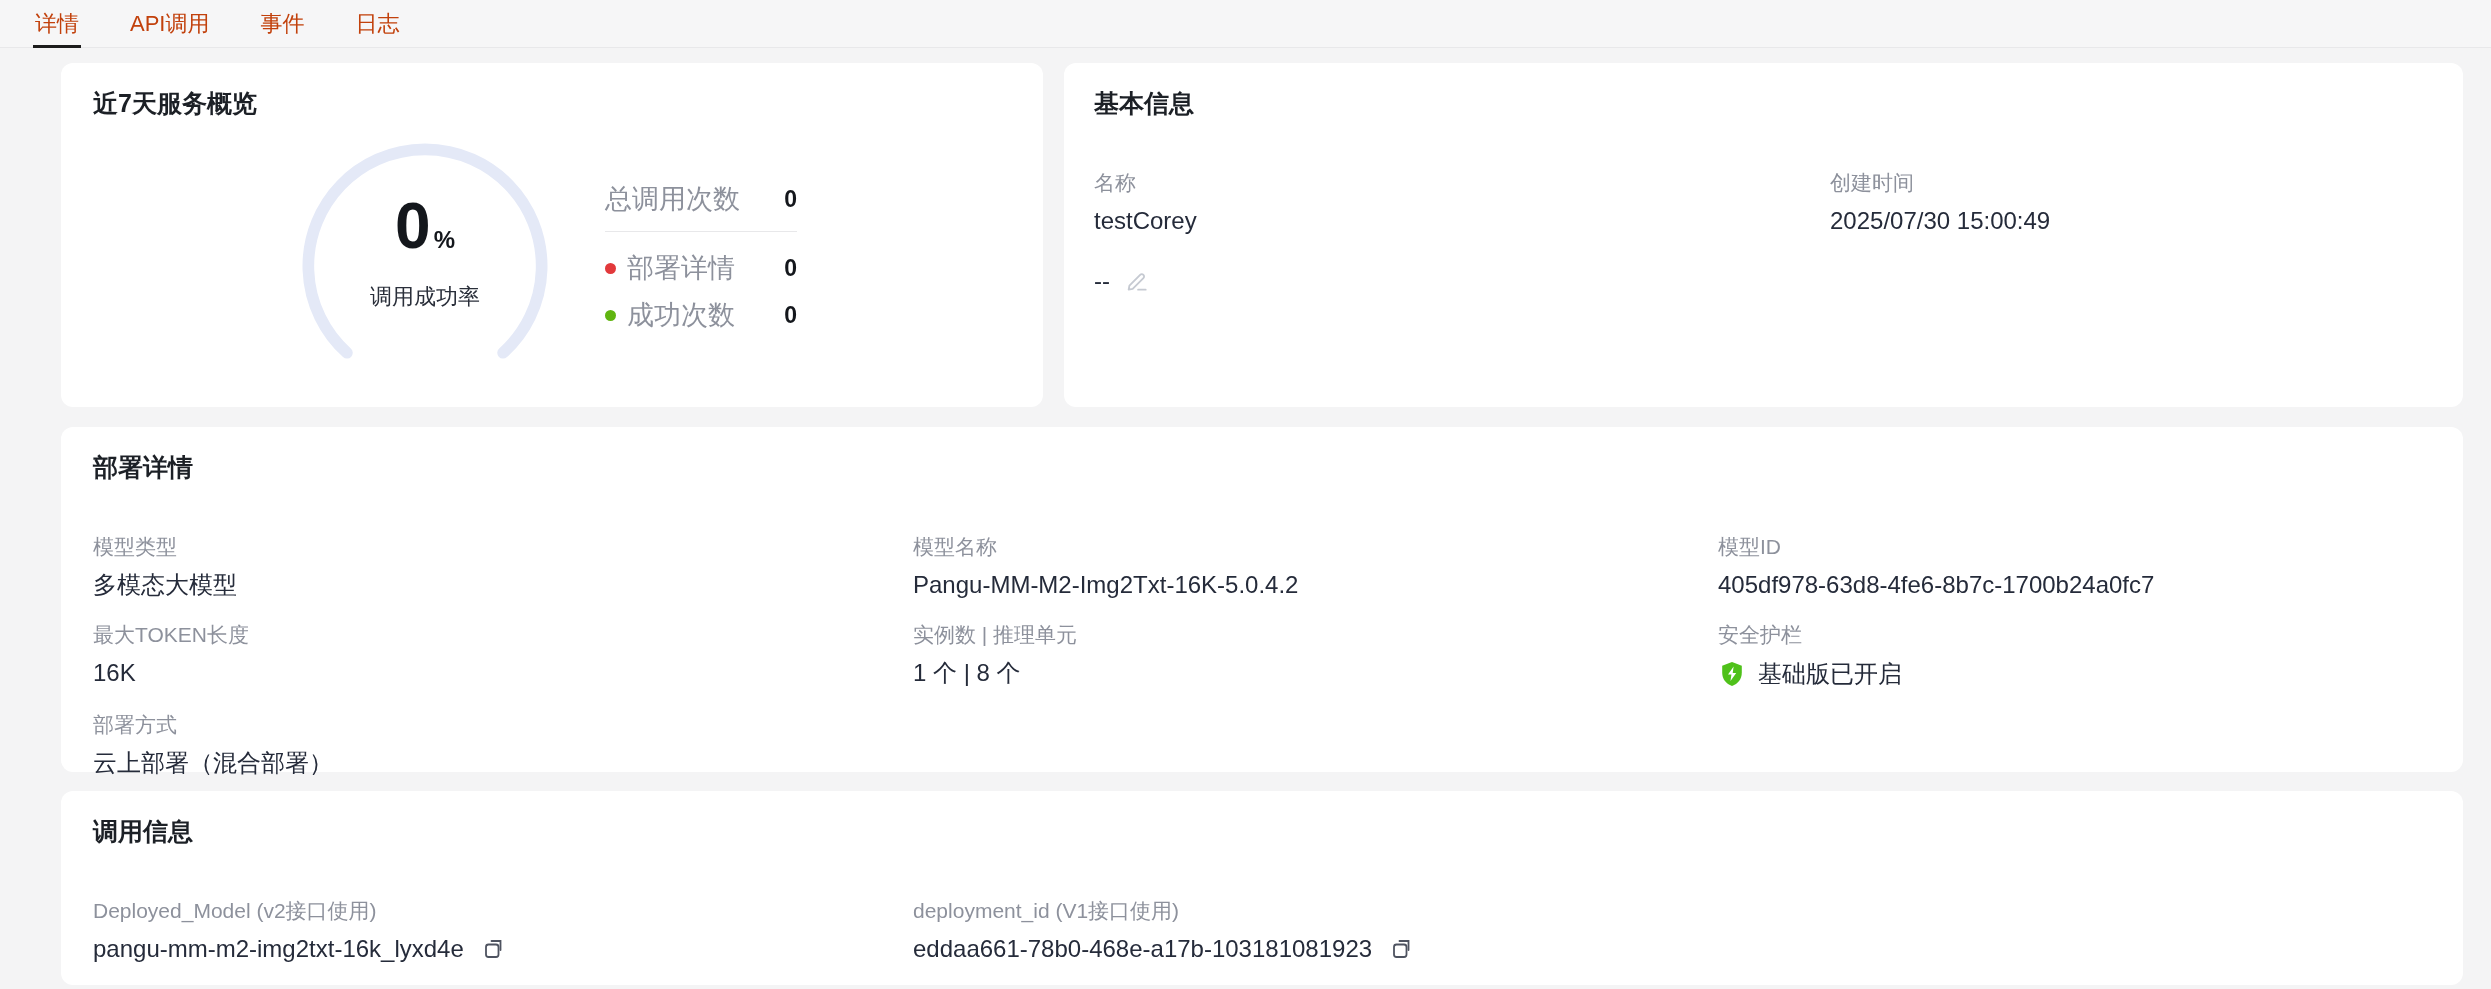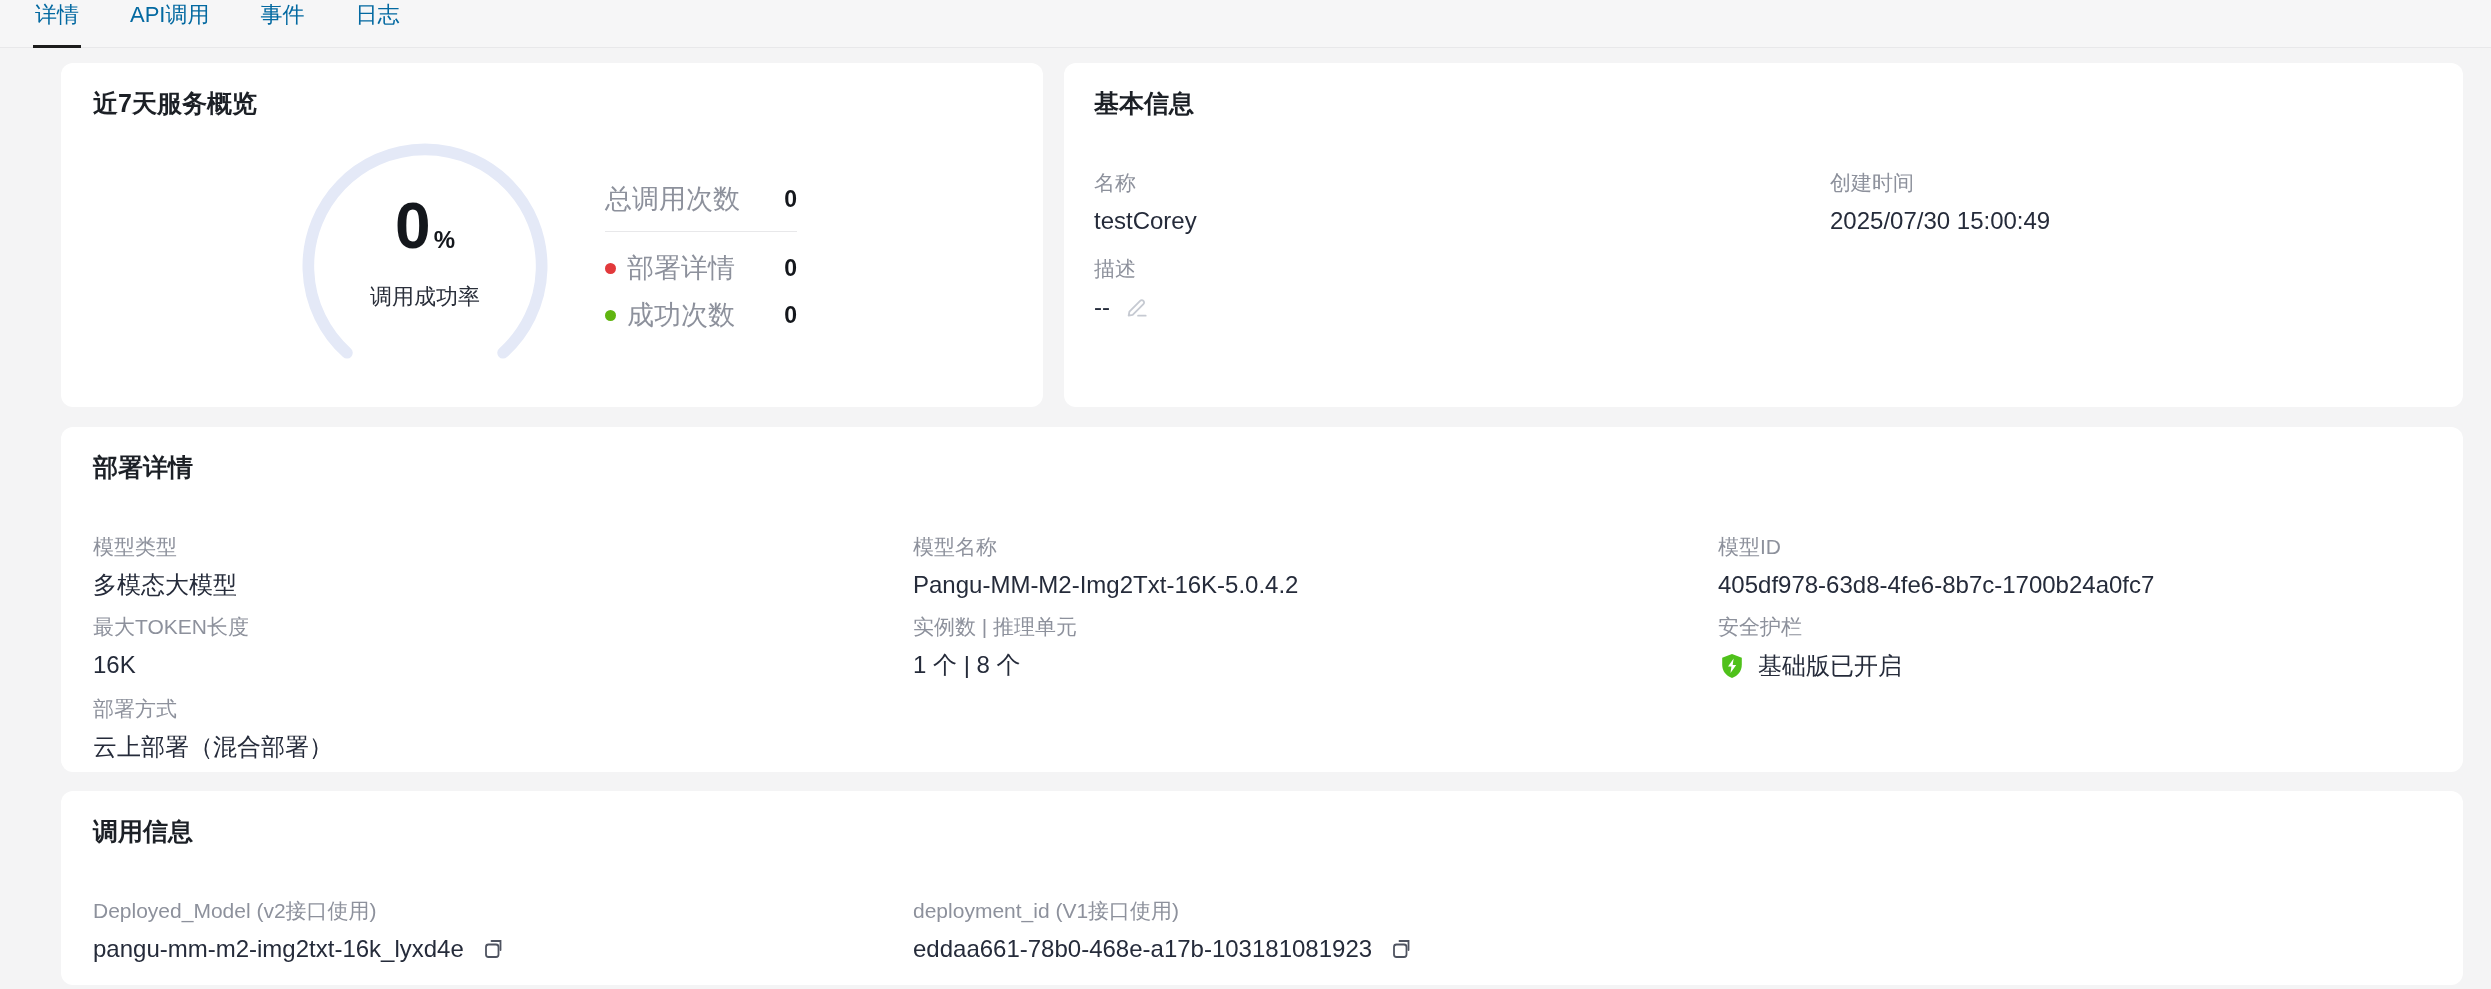--- a/index.html
+++ b/index.html
@@ -11,22 +11,22 @@
     overflow:hidden;
   }
   .page { width:2491px; height:989px; }
 
   
   .tabbar {
     height:48px; background:#f6f6f7; border-bottom:1px solid #e8e8ea;
     display:flex; align-items:stretch; padding-left:33px; gap:47px;
   }
   .tab {
-    position:relative; display:flex; 
-    font-size:22px; color:#0369a1; cursor:pointer; padding:0 2px;
+    position:relative; display:flex; align-items:center;
+    font-size:22px; color:#c2410c; cursor:pointer; padding:0 2px;
   }
   .tab.active { font-weight:400; }
   .tab.active::after {
     content:""; position:absolute; left:0; right:0; bottom:-1px; height:3px;
     background:#1c1c1c;
   }
 
   
   .content { padding:15px 28px 0;margin-left:33px; }
   .row-top { display:flex; gap:21px; }
@@ -60,21 +60,21 @@
   .stat-row + .stat-row { margin-top:17px; }
   .dot { width:11px; height:11px; border-radius:50%; margin-right:11px; flex:none; }
   .dot-failed { background:#e2393b; }
   .dot-success { background:#60b510; }
 
   
   .kv .label { font-size:21px; color:#8d919c; line-height:26px; }
   .kv .value { font-size:24px; color:#252b3a; line-height:26px; margin-top:12px; display:flex; align-items:center; }
 
   .basic-grid { display:grid; grid-template-columns:736px 1fr; margin-top:50px; row-gap:22px; }
-  .deploy-grid { display:grid; grid-template-columns:820px 805px 1fr; margin-top:50px; row-gap:16px; }
+  .deploy-grid { display:grid; grid-template-columns:820px 805px 1fr; margin-top:50px; row-gap:24px; }
   .invoke-grid { display:grid; grid-template-columns:820px 805px 1fr; margin-top:50px; }
 
   .icon-btn { display:inline-flex; align-items:center; cursor:pointer; background:none; border:none; padding:0; }
   .edit-btn { margin-left:14px; }
   .copy-btn { margin-left:18px; }
   .guard-value { display:flex; align-items:center; gap:12px; font-size:21px; color:#252b3a; }
 </style>
 </head>
 <body>
 
@@ -144,21 +144,20 @@
         <div class="basic-grid">
           <div class="kv">
             <div class="label">名称</div>
             <div class="value">testCorey</div>
           </div>
           <div class="kv">
             <div class="label">创建时间</div>
             <div class="value">2025/07/30 15:00:49</div>
           </div>
           <div class="kv">
-            <div class="label">描述</div>
             <div class="value">
               <span>--</span>
               <button class="icon-btn edit-btn">
                 <svg width="26" height="26" viewBox="0 0 24 24">
                   <path d="M5 16.2 14.9 6.3 a2.1 2.1 0 0 1 3 0 l0 0 a2.1 2.1 0 0 1 0 3 L8 19.2 4.3 19.9 Z" fill="none" stroke="#c6cad2" stroke-width="1.7" stroke-linejoin="round"></path>
                   <path d="M13 20 h7" stroke="#c6cad2" stroke-width="1.7" stroke-linecap="round"></path>
                 </svg>
               </button>
             </div>
           </div>

